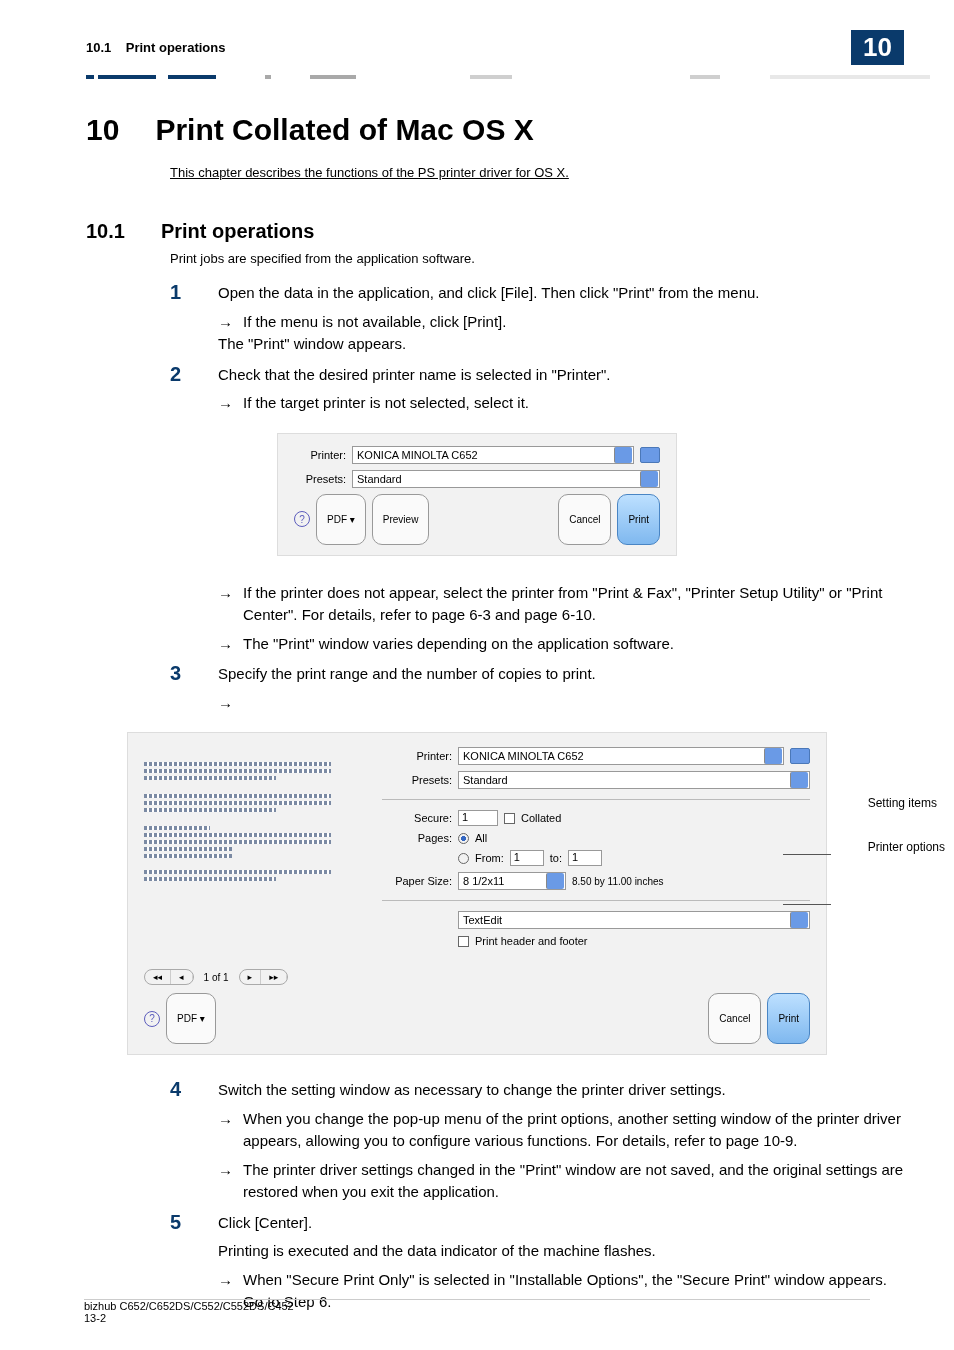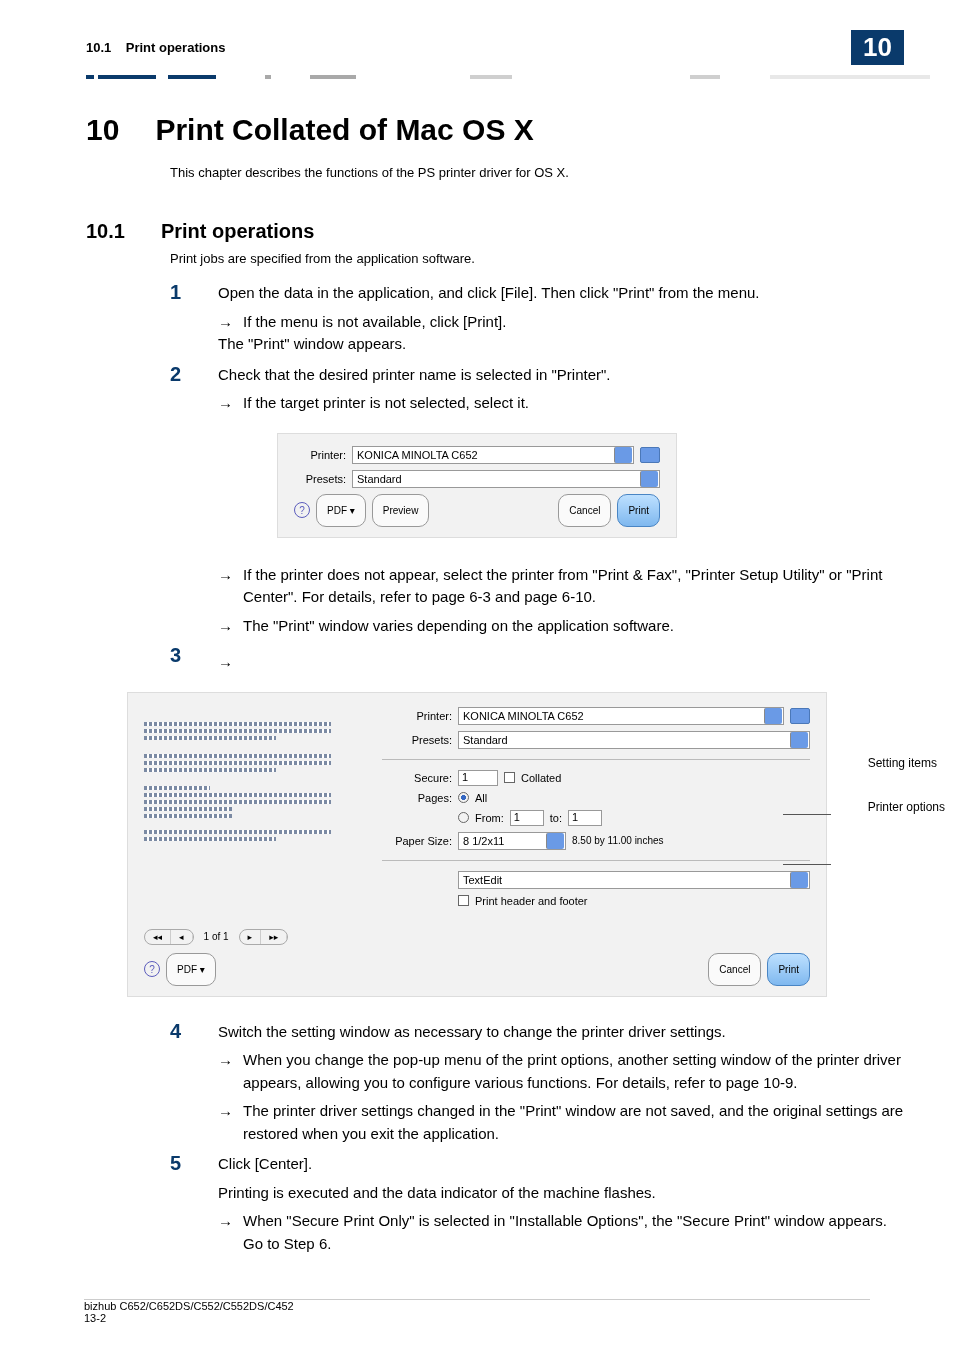--- a/index.html
+++ b/index.html
@@ -53,20 +53,21 @@
     font-size: 30px;
     font-weight: bold;
     display: flex;
     gap: 36px;
     margin-bottom: 18px;
   }
   .chapter-desc {
     margin-left: 120px;
     font-size: 13px;
     margin-bottom: 40px;
+    text-decoration: underline;
   }
   .section-title {
     display: flex;
     gap: 36px;
     align-items: baseline;
     margin-left: 36px;
     font-size: 20px;
     font-weight: bold;
     margin-bottom: 8px;
   }
@@ -148,21 +149,21 @@
     width:18px; height:16px;
     border-left:1px solid #888;
     margin-left:auto;
     margin-right:-3px;
     position:relative;
     border-radius:2px;
   }
   .pillbtn {
     border:1px solid #999;
     border-radius:10px;
-    padding:10px 10px;
+    padding:19px 10px;
     font-size:10px;
     background:#fafafa;
   }
   .btnrow { display:flex; justify-content:space-between; align-items:center; margin-top:6px;}
   .btngroup { display:flex; gap:6px; align-items:center;}
   .help-icon {
     width:16px; height:16px;
     border:1px solid #5c5dbd;
     border-radius:50%;
     color:#5c5dbd;
@@ -334,20 +335,21 @@
     <div class="bullet">
         <span class="arrow">→</span>
         <span>The "Print" window varies depending on the application software.</span>
       </div>
   </div>
 </div>
 
 <div class="step">
   <div class="step-num">3</div>
   <div class="step-body">
+    <div>Specify the print range and the number of copies to print.</div>
     <div class="bullet">
         <span class="arrow">→</span>
     </div>
   </div>
 </div>
 
 <div class="dialog2-wrap">
   <div class="dialog2">
     <div class="d2-top">
       <div class="preview-pane">

